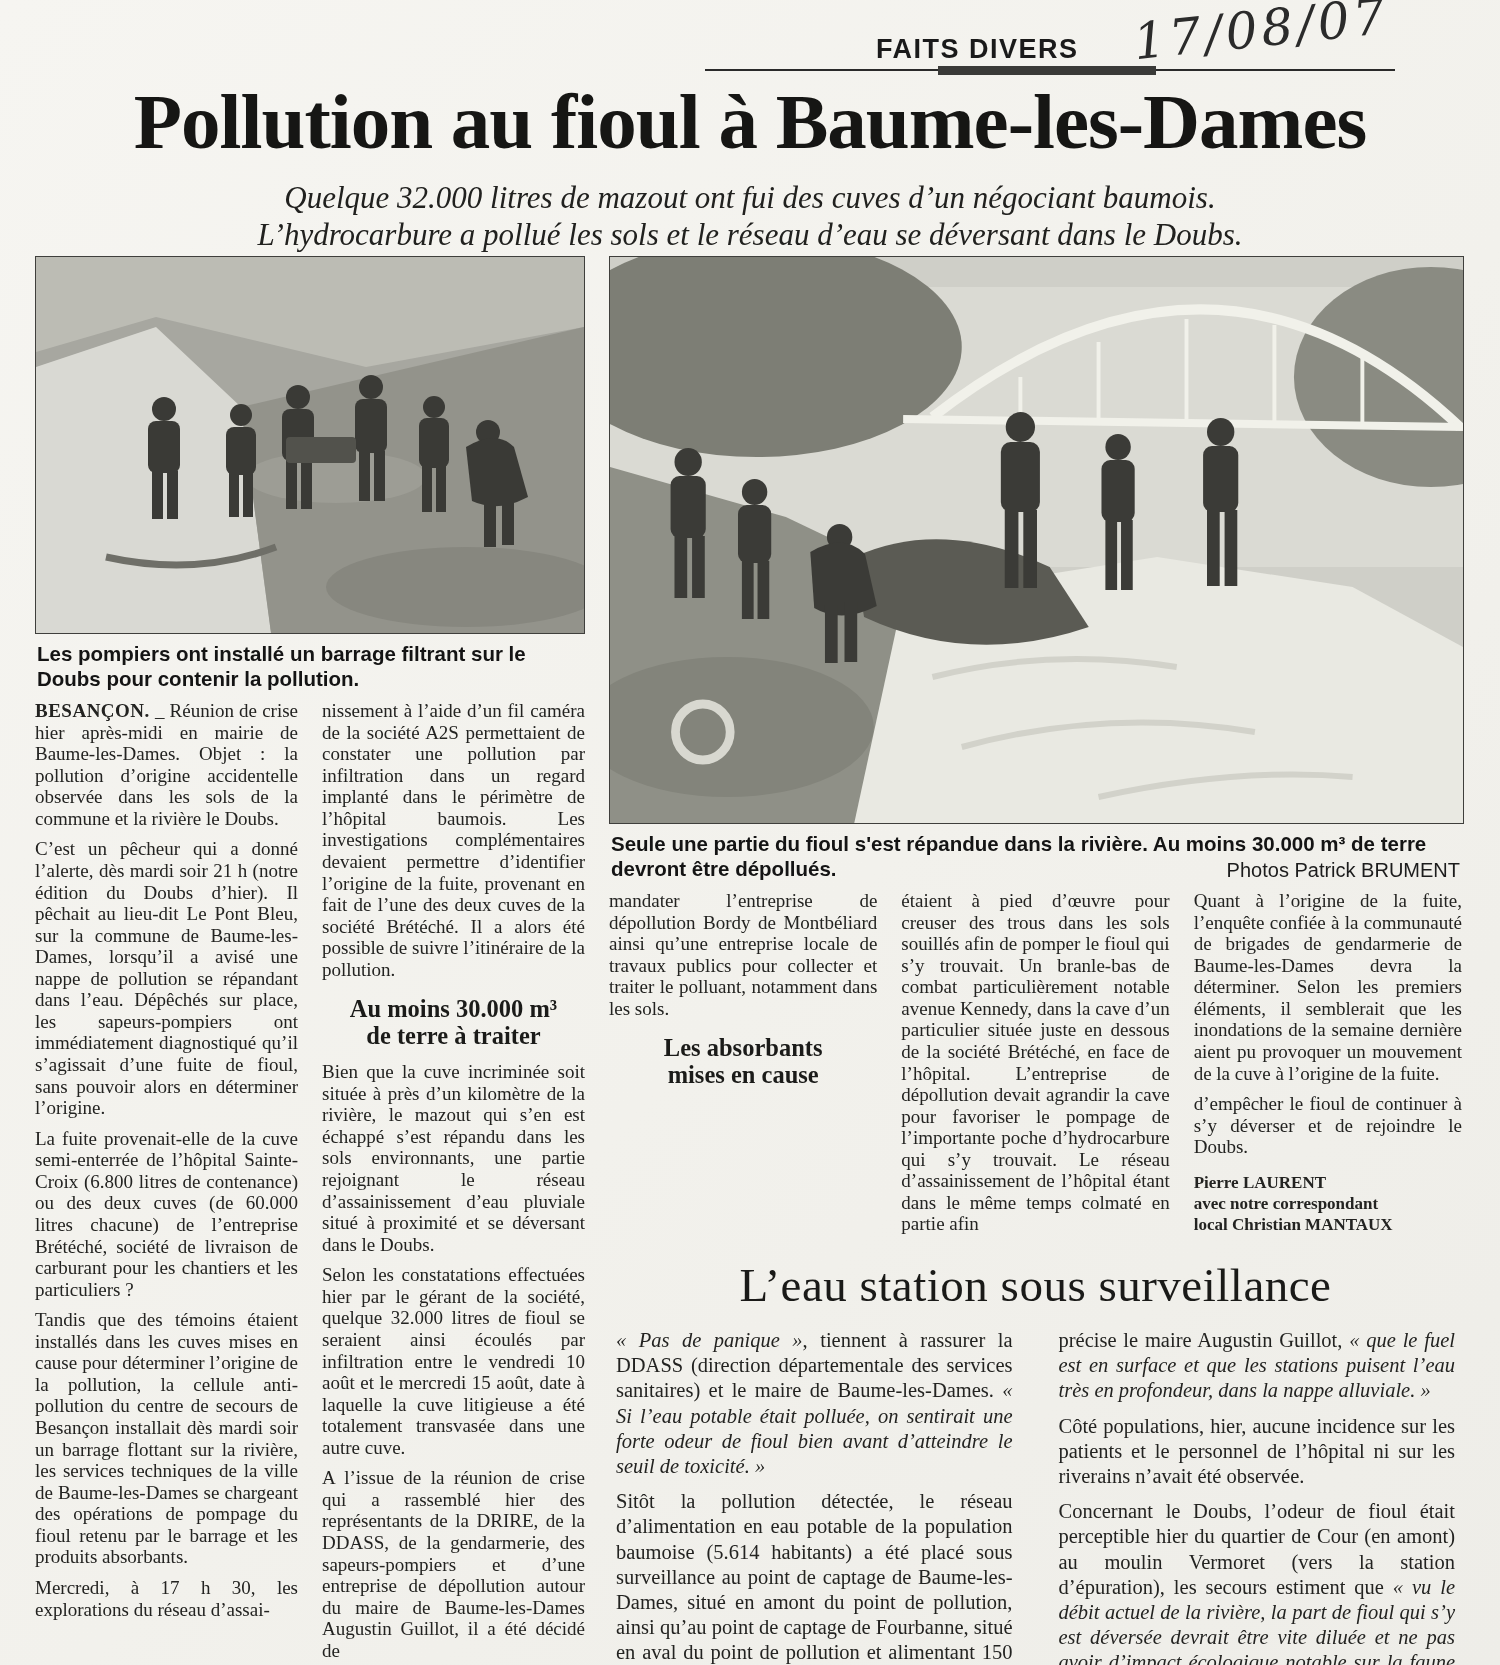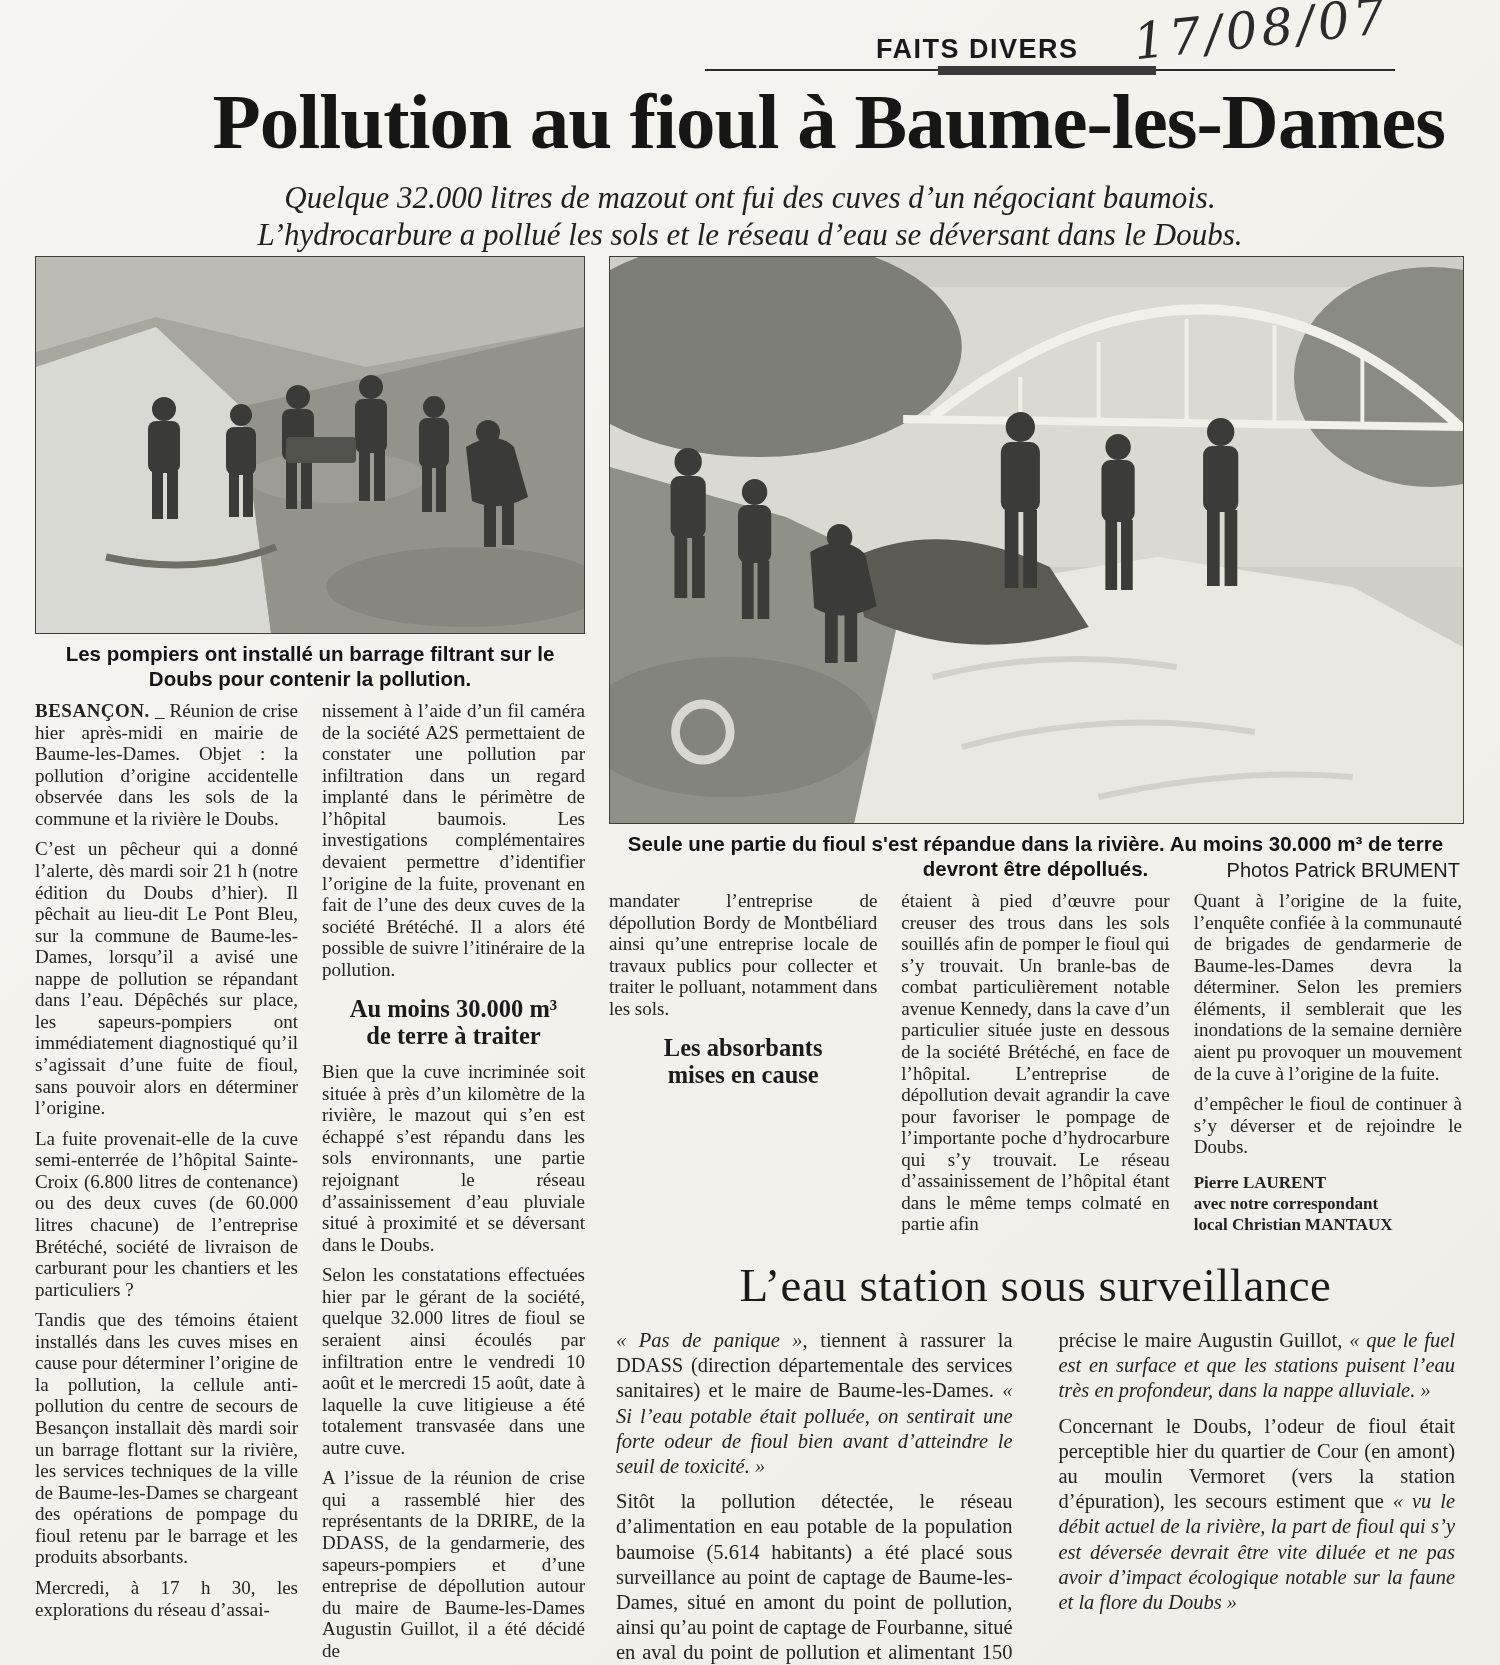--- a/index.html
+++ b/index.html
@@ -16,36 +16,36 @@
   }
   .header-rule{position:absolute;top:69px;left:705px;width:690px;height:0;border-top:2px solid #2a2a2a;}
   .header-bar{position:absolute;top:66px;left:938px;width:218px;height:9px;background:#3a3a38;}
   .handwritten{
     position:absolute;top:0px;right:110px;
     font-family:"DejaVu Serif",serif;font-style:italic;
     font-size:50px;color:#2b2b2b;transform:rotate(-6deg);letter-spacing:4px;
   }
   
   .headline{
-    position:absolute;top:82px;left:55px;right:55px;text-align:right;
+    position:absolute;top:82px;left:55px;right:55px;text-align:center;
     font-size:79px;font-weight:bold;letter-spacing:-1px;line-height:1.0;color:#161614;
   }
   .subtitle{
     position:absolute;top:180px;left:60px;right:60px;text-align:center;
     font-style:italic;font-size:31px;line-height:1.18;color:#21211f;
   }
   
   .main{position:absolute;top:256px;left:35px;right:38px;display:flex;gap:24px;}
   .left-region{width:550px;flex:0 0 550px;}
   .right-region{flex:1;min-width:0;}
   .photo{display:block;border:1px solid #3f3f3c;background:#c9c9c3;}
   .caption{
     position:relative;
     font-family:"Liberation Sans",sans-serif;font-weight:bold;
-    font-size:20.5px;line-height:1.22;margin:7px 2px 9px;color:#141414;text-align:center;
+    font-size:20.5px;line-height:1.22;margin:7px 2px 9px;color:#141414;
   }
   .credit{
     position:absolute;right:0;bottom:-1px;font-weight:normal;
     font-family:"Liberation Sans",sans-serif;font-size:20px;color:#1c1c1c;
   }
   .cols{display:flex;gap:24px;}
   .col{flex:1;min-width:0;text-align:justify;font-size:19px;line-height:1.135;color:#232321;}
   .col p{margin:0 0 9px;}
   .lede{font-weight:bold;letter-spacing:.5px;}
   .subhead{
@@ -231,20 +231,21 @@
 
       <h2 class="surv-title">L’eau station sous surveillance</h2>
 
       <div class="surv-cols">
         <div class="surv-col">
           <p><span class="it">« Pas de panique »</span><span>, tiennent à rassurer la DDASS (direction départementale des services sanitaires) et le maire de Baume-les-Dames. </span><span class="it">« Si l’eau potable était polluée, on sentirait une forte odeur de fioul bien avant d’atteindre le seuil de toxicité. »</span></p>
           <p><span>Sitôt la pollution détectée, le réseau d’alimentation en eau potable de la population baumoise (5.614 habitants) a été placé sous surveillance au point de captage de Baume-les-Dames, situé en amont du point de pollution, ainsi qu’au point de captage de Fourbanne, situé en aval du point de pollution et alimentant 150 foyers de la localité. Des analyses de l’eau ont également été réalisées. </span></p>
         </div>
         <div class="surv-col">
           <p><span>précise le maire Augustin Guillot, </span><span class="it">« que le fuel est en surface et que les stations puisent l’eau très en profondeur, dans la nappe alluviale. »</span></p>
+          <p>Côté populations, hier, aucune incidence sur les patients et le personnel de l’hôpital ni sur les riverains n’avait été observée.</p>
           <p><span>Concernant le Doubs, l’odeur de fioul était perceptible hier du quartier de Cour (en amont) au moulin Vermoret (vers la station d’épuration), les secours estiment que </span><span class="it">« vu le débit actuel de la rivière, la part de fioul qui s’y est déversée devrait être vite diluée et ne pas avoir d’impact écologique notable sur la faune et la flore du Doubs »</span></p>
 
         </div>
       </div>
 
     </div>
   </div>
 </div>
 
 </body></html>

